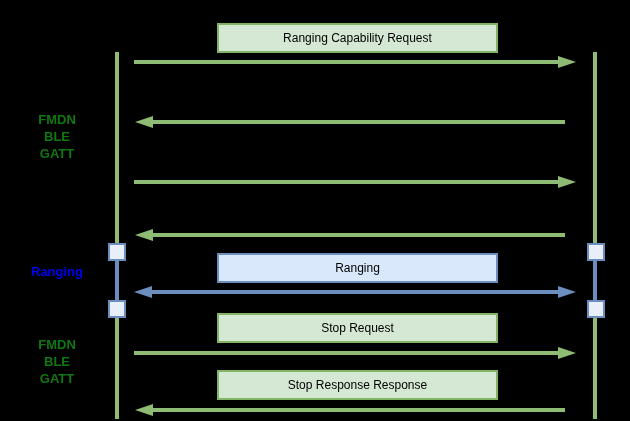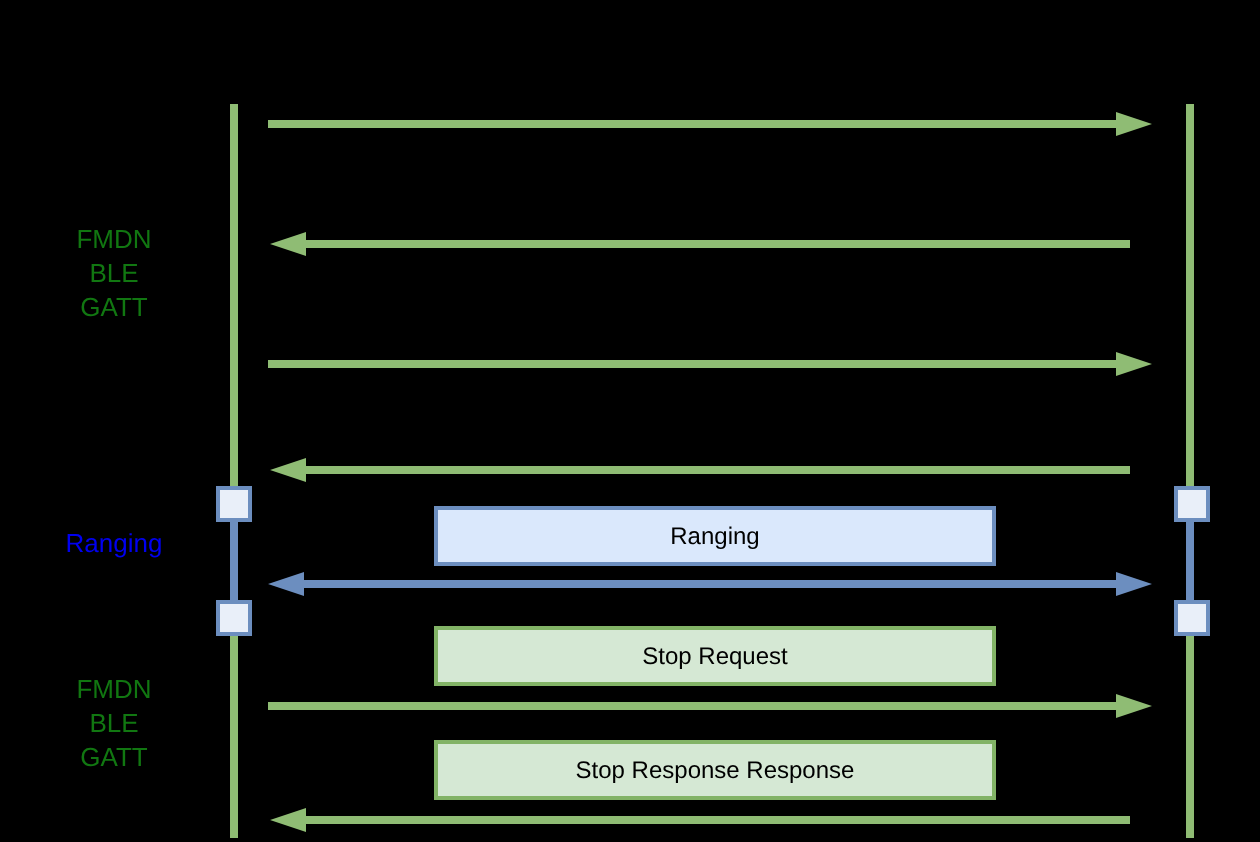--- a/index.html
+++ b/index.html
@@ -52,21 +52,21 @@
   .head.hr{right:0;border-left:18px solid var(--green-line,#8fbc74);}
   .head.hl{left:0;border-right:18px solid var(--green-line,#8fbc74);}
   .arrow.blue .head.hr{border-left-color:var(--blue-line,#6c8ebf);}
   .arrow.blue .head.hl{border-right-color:var(--blue-line,#6c8ebf);}
   .arrow.right .head.hr{display:block;}
   .arrow.left .head.hl{display:block;}
   .arrow.both .head{display:block;}
   
   .side-label{
     position:absolute;left:2px;width:110px;text-align:center;
-    font-weight:normal;font-size:13px;line-height:17px;z-index:2;
+    font-weight:bold;font-size:13px;line-height:17px;z-index:2;
   }
   .side-label.green{color:var(--green-text,#117711);}
   .side-label.blue{color:var(--blue-text,#0000f0);}
 </style>
 </head>
 <body>
 
 <div class="canvas">
 
   <div class="lifeline-seg green ll-left seg-top"></div>
@@ -89,20 +89,23 @@
   </div>
   <div class="side-label blue" style="top:263px">
     <div>Ranging</div>
   </div>
   <div class="side-label green" style="top:336px">
     <div>FMDN</div>
     <div>BLE</div>
     <div>GATT</div>
   </div>
 
+  <div class="msg-box right green" style="top:23px">
+    <span>Ranging Capability Request</span>
+  </div>
   <div class="arrow right green" style="top:56px">
     <span class="shaft"></span>
 
     <span class="head hr"></span>
   </div>
 
   <div class="arrow left green" style="top:116px">
     <span class="shaft"></span>
     <span class="head hl"></span>
 

